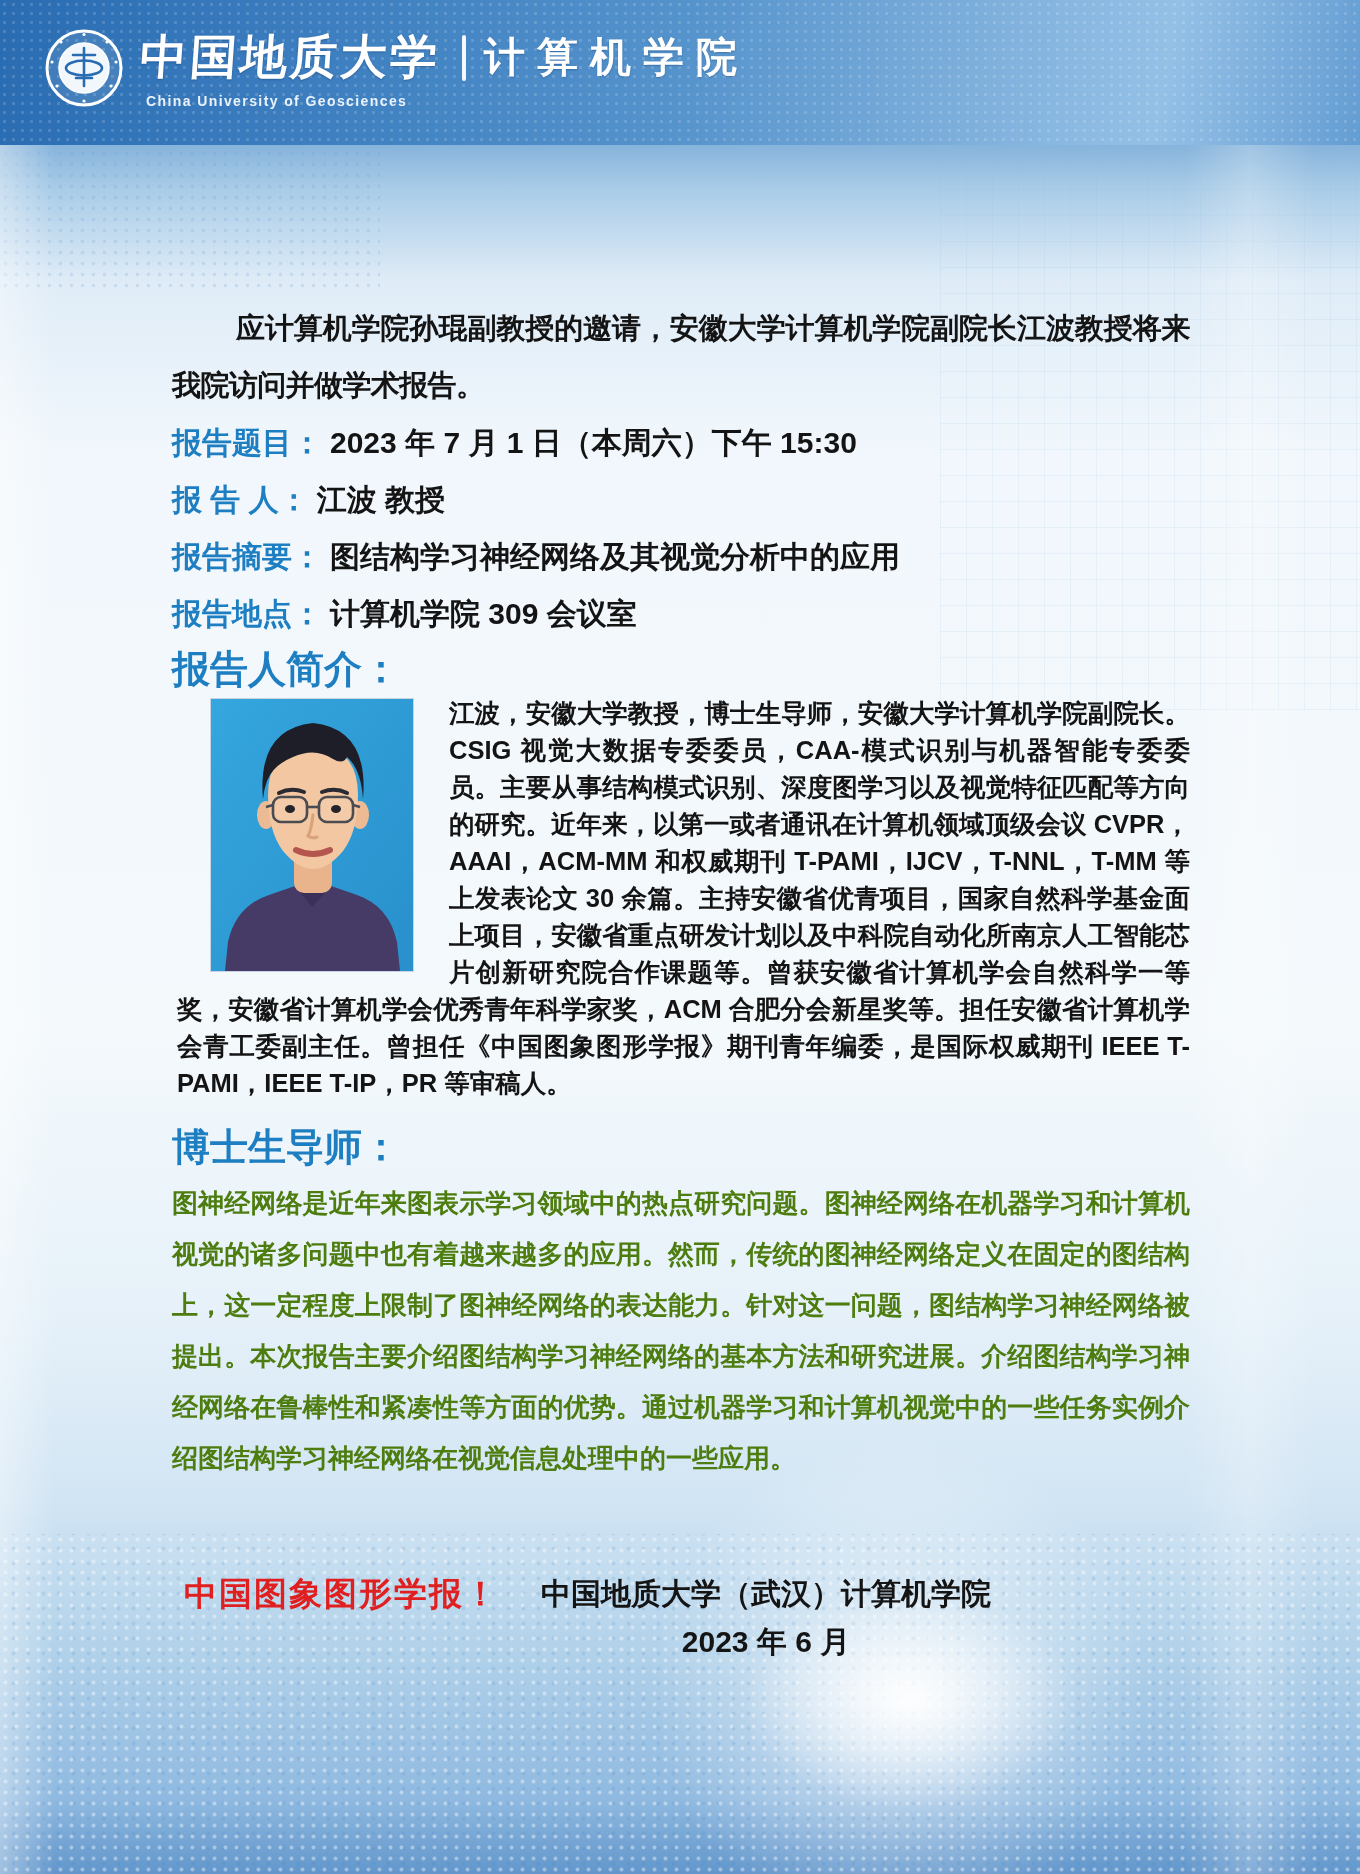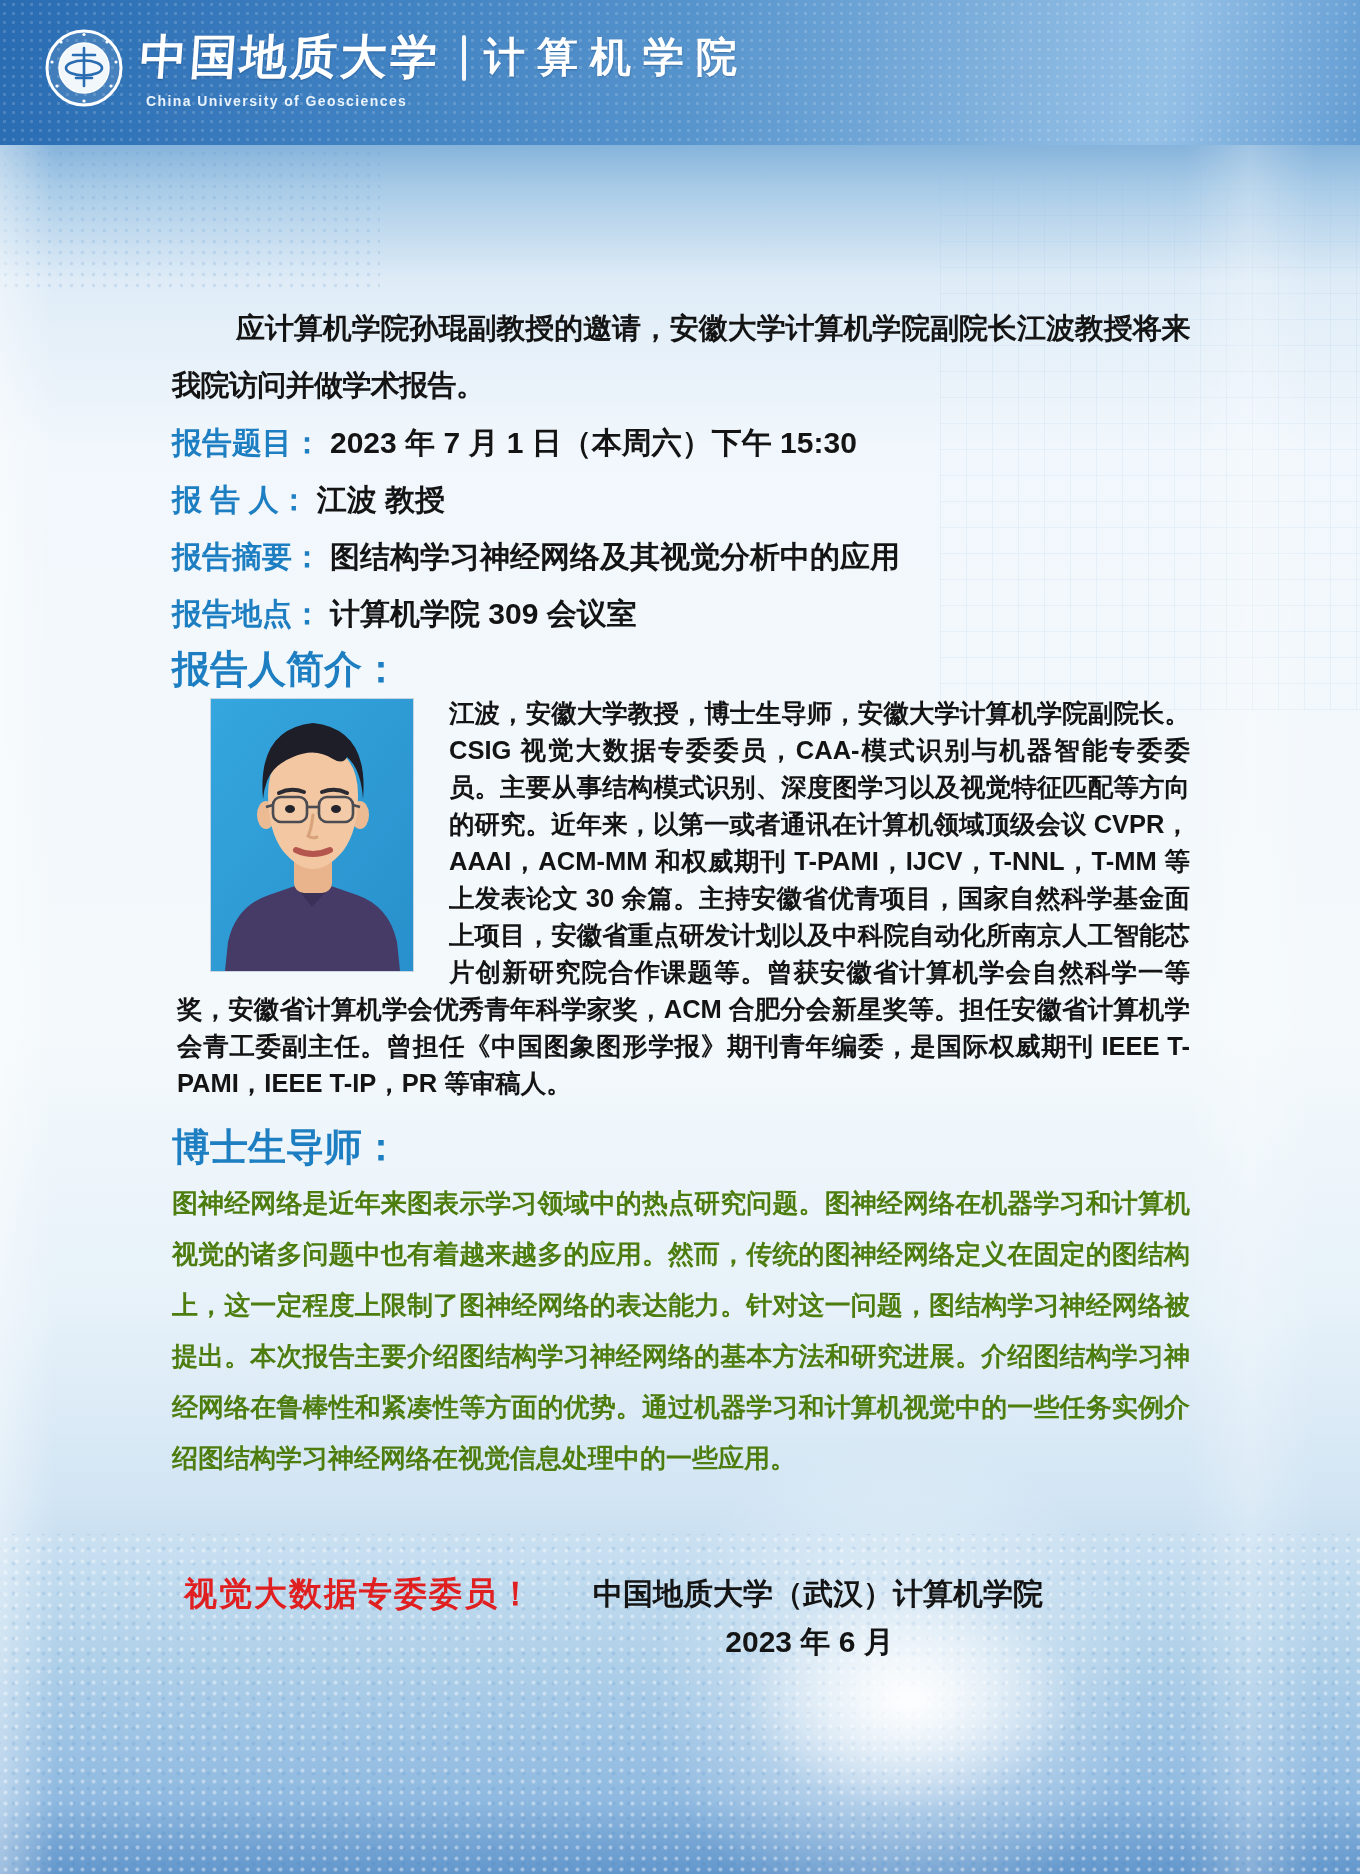--- a/index.html
+++ b/index.html
@@ -138,21 +138,21 @@
     margin-top:86px;padding-left:12px;
   }
   .welcome{
     color:#E02020;font-size:33px;font-weight:bold;letter-spacing:2px;
     line-height:48px;white-space:nowrap;
   }
   .org-block{
     margin-left:42px;text-align:center;
     font-size:30px;font-weight:bold;color:#141414;line-height:48px;
   }
-  .org-line{white-space:nowrap;margin-left:17px;}
+  .org-line{white-space:nowrap;}
   .date-line{white-space:nowrap;}
 </style>
 </head>
 <body>
 
 <div class="poster">
 
   <div class="bg bg-base"></div>
   <div class="bg bg-dots-upperleft"></div>
   <div class="bg bg-grid-right"></div>
@@ -259,21 +259,21 @@
           <path d="M85,151 Q102,159 119,151" stroke="#B4564E" stroke-width="6" fill="none" stroke-linecap="round"></path>
         </svg>
       </span><span>江波，安徽大学教授，博士生导师，安徽大学计算机学院副院长。CSIG 视觉大数据专委委员，CAA-模式识别与机器智能专委委员。主要从事结构模式识别、深度图学习以及视觉特征匹配等方向的研究。近年来，以第一或者通讯在计算机领域顶级会议 CVPR，AAAI，ACM-MM 和权威期刊 T-PAMI，IJCV，T-NNL，T-MM 等上发表论文 30 余篇。主持安徽省优青项目，国家自然科学基金面上项目，安徽省重点研发计划以及中科院自动化所南京人工智能芯片创新研究院合作课题等。曾获安徽省计算机学会自然科学一等奖，安徽省计算机学会优秀青年科学家奖，ACM 合肥分会新星奖等。担任安徽省计算机学会青工委副主任。曾担任《中国图象图形学报》期刊青年编委，是国际权威期刊 IEEE T-PAMI，IEEE T-IP，PR 等审稿人。</span>
     </p>
 
     <h2 class="section-heading abstract-heading">博士生导师：</h2>
 
     <p class="abstract-para">图神经网络是近年来图表示学习领域中的热点研究问题。图神经网络在机器学习和计算机视觉的诸多问题中也有着越来越多的应用。然而，传统的图神经网络定义在固定的图结构上，这一定程度上限制了图神经网络的表达能力。针对这一问题，图结构学习神经网络被提出。本次报告主要介绍图结构学习神经网络的基本方法和研究进展。介绍图结构学习神经网络在鲁棒性和紧凑性等方面的优势。通过机器学习和计算机视觉中的一些任务实例介绍图结构学习神经网络在视觉信息处理中的一些应用。</p>
 
     <div class="footer-row">
-      <span class="welcome">视觉大数据专委委员！</span>
+      <span class="welcome">中国图象图形学报！</span>
       <div class="org-block">
         <div class="org-line">中国地质大学（武汉）计算机学院</div>
         <div class="date-line">2023 年 6 月</div>
       </div>
     </div>
 
   </main>
 </div>
 
 </body></html>

